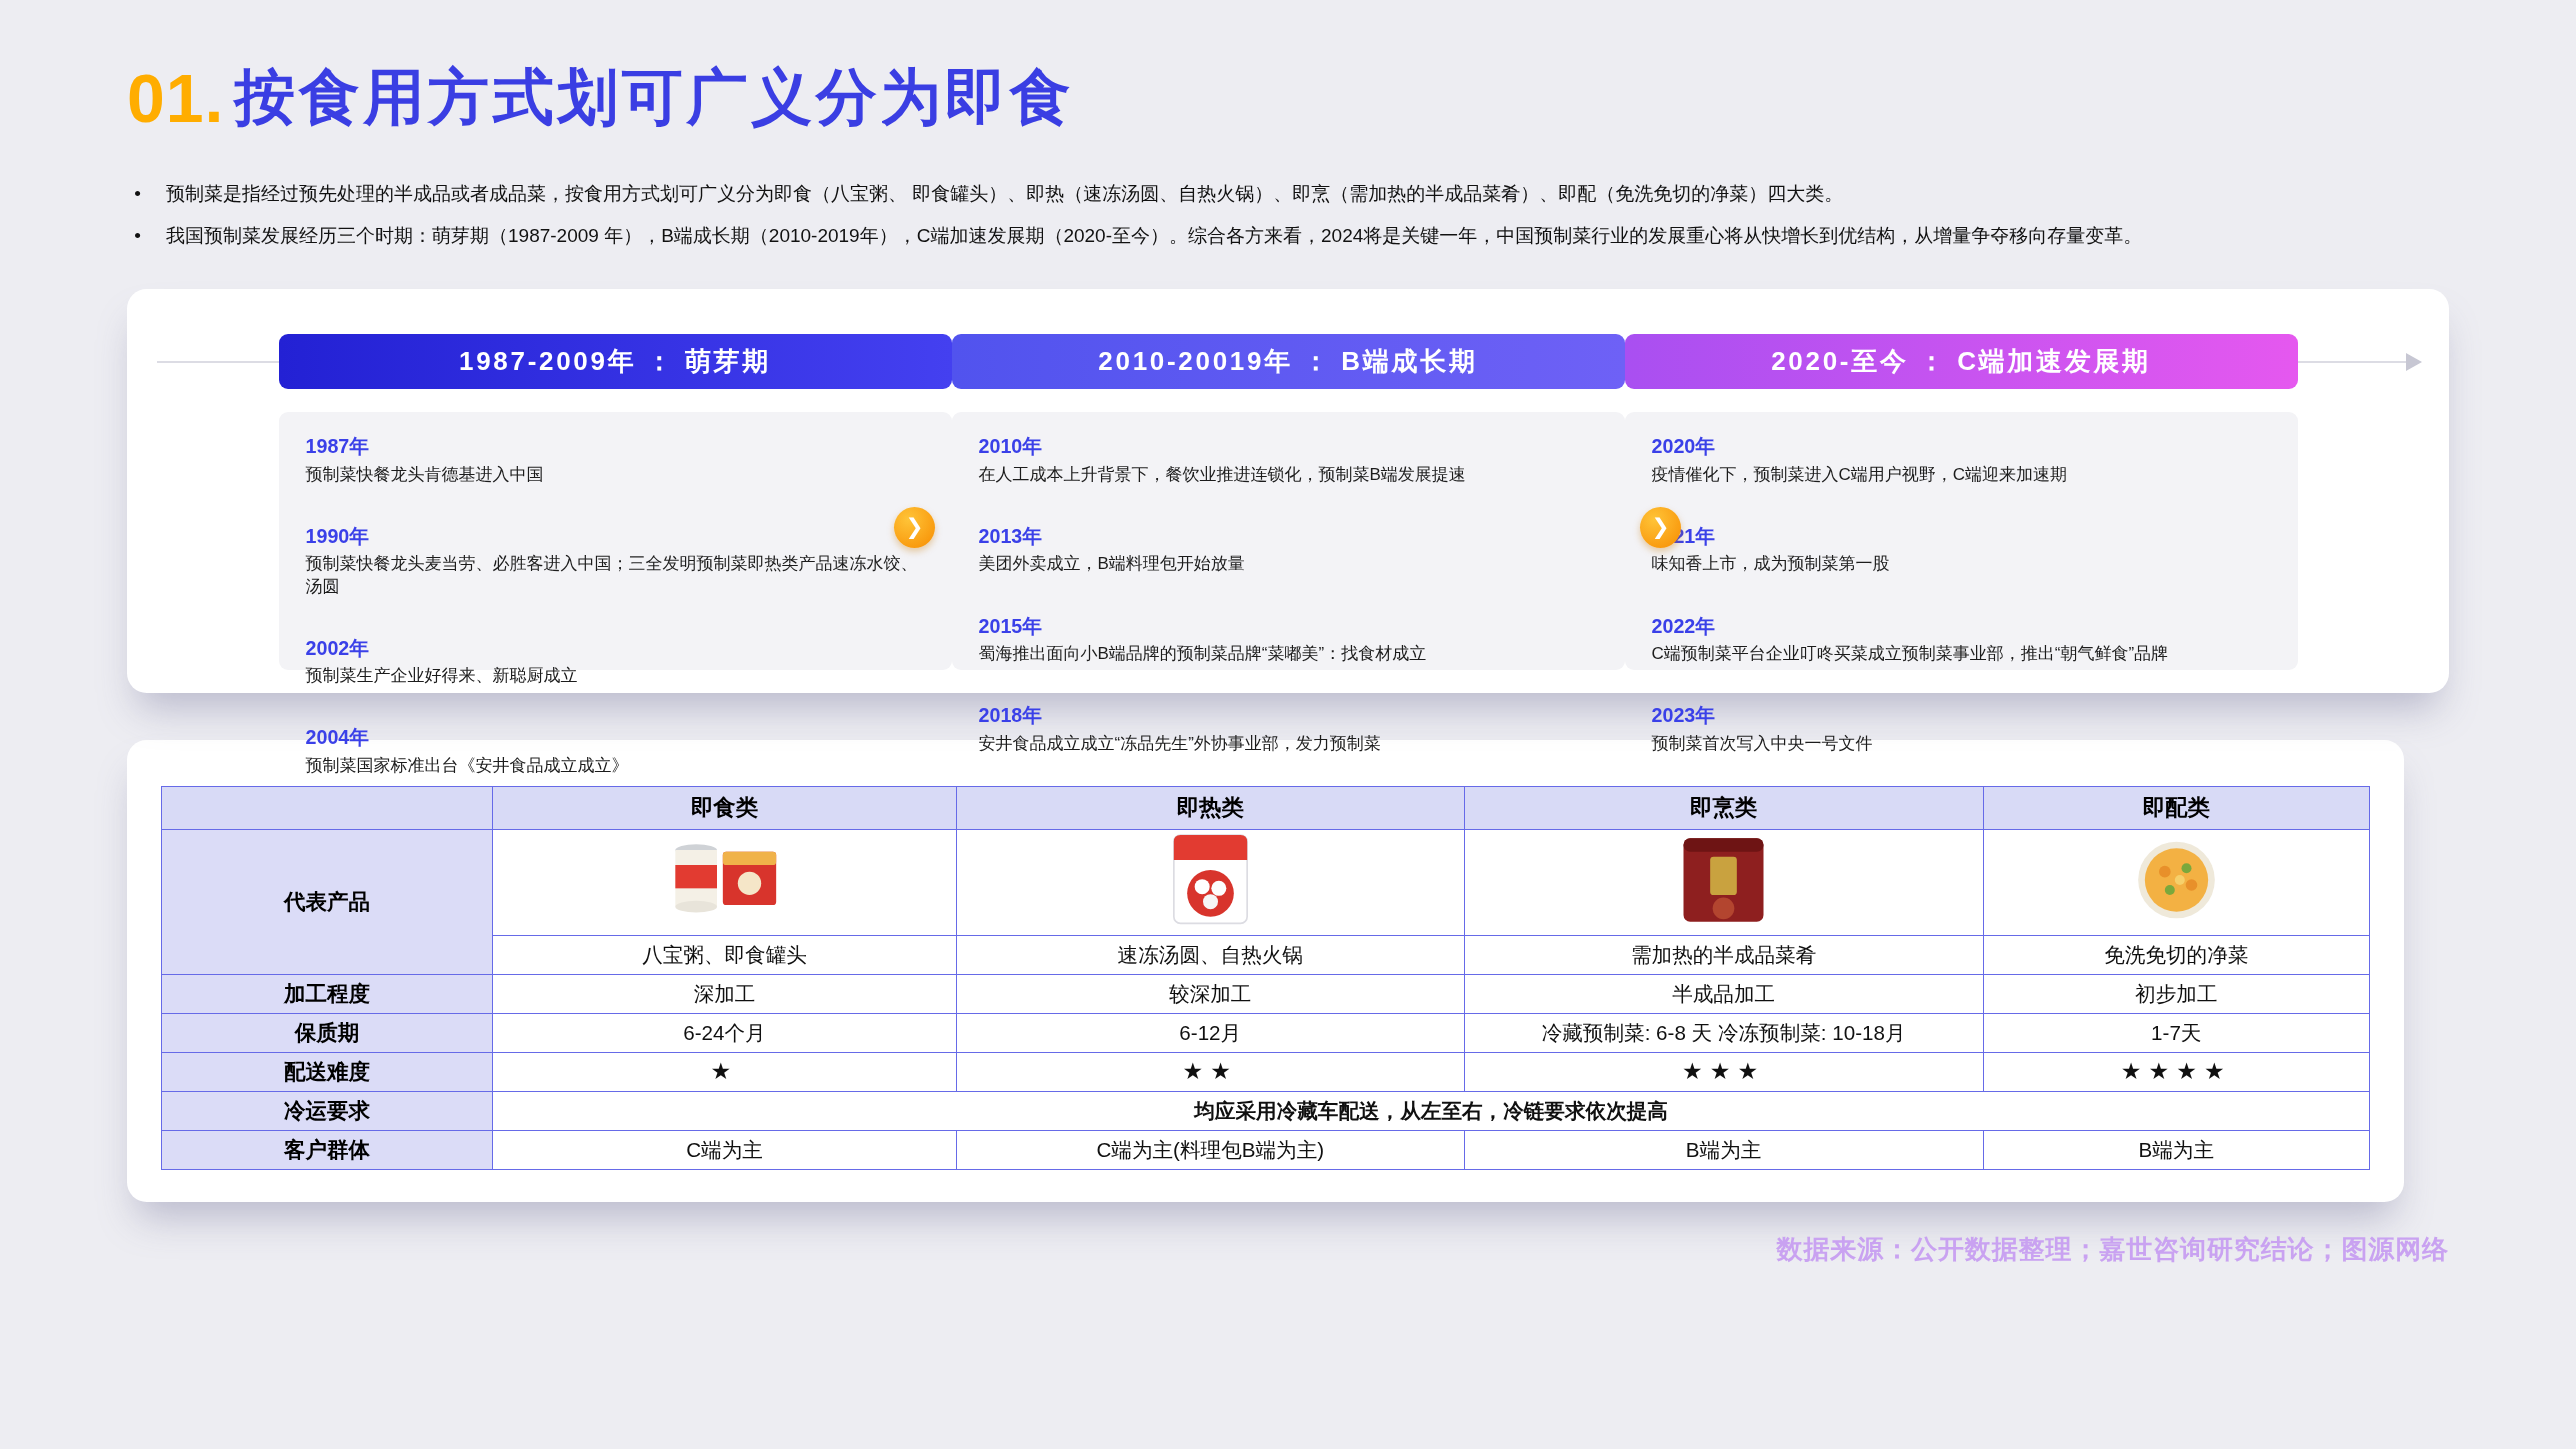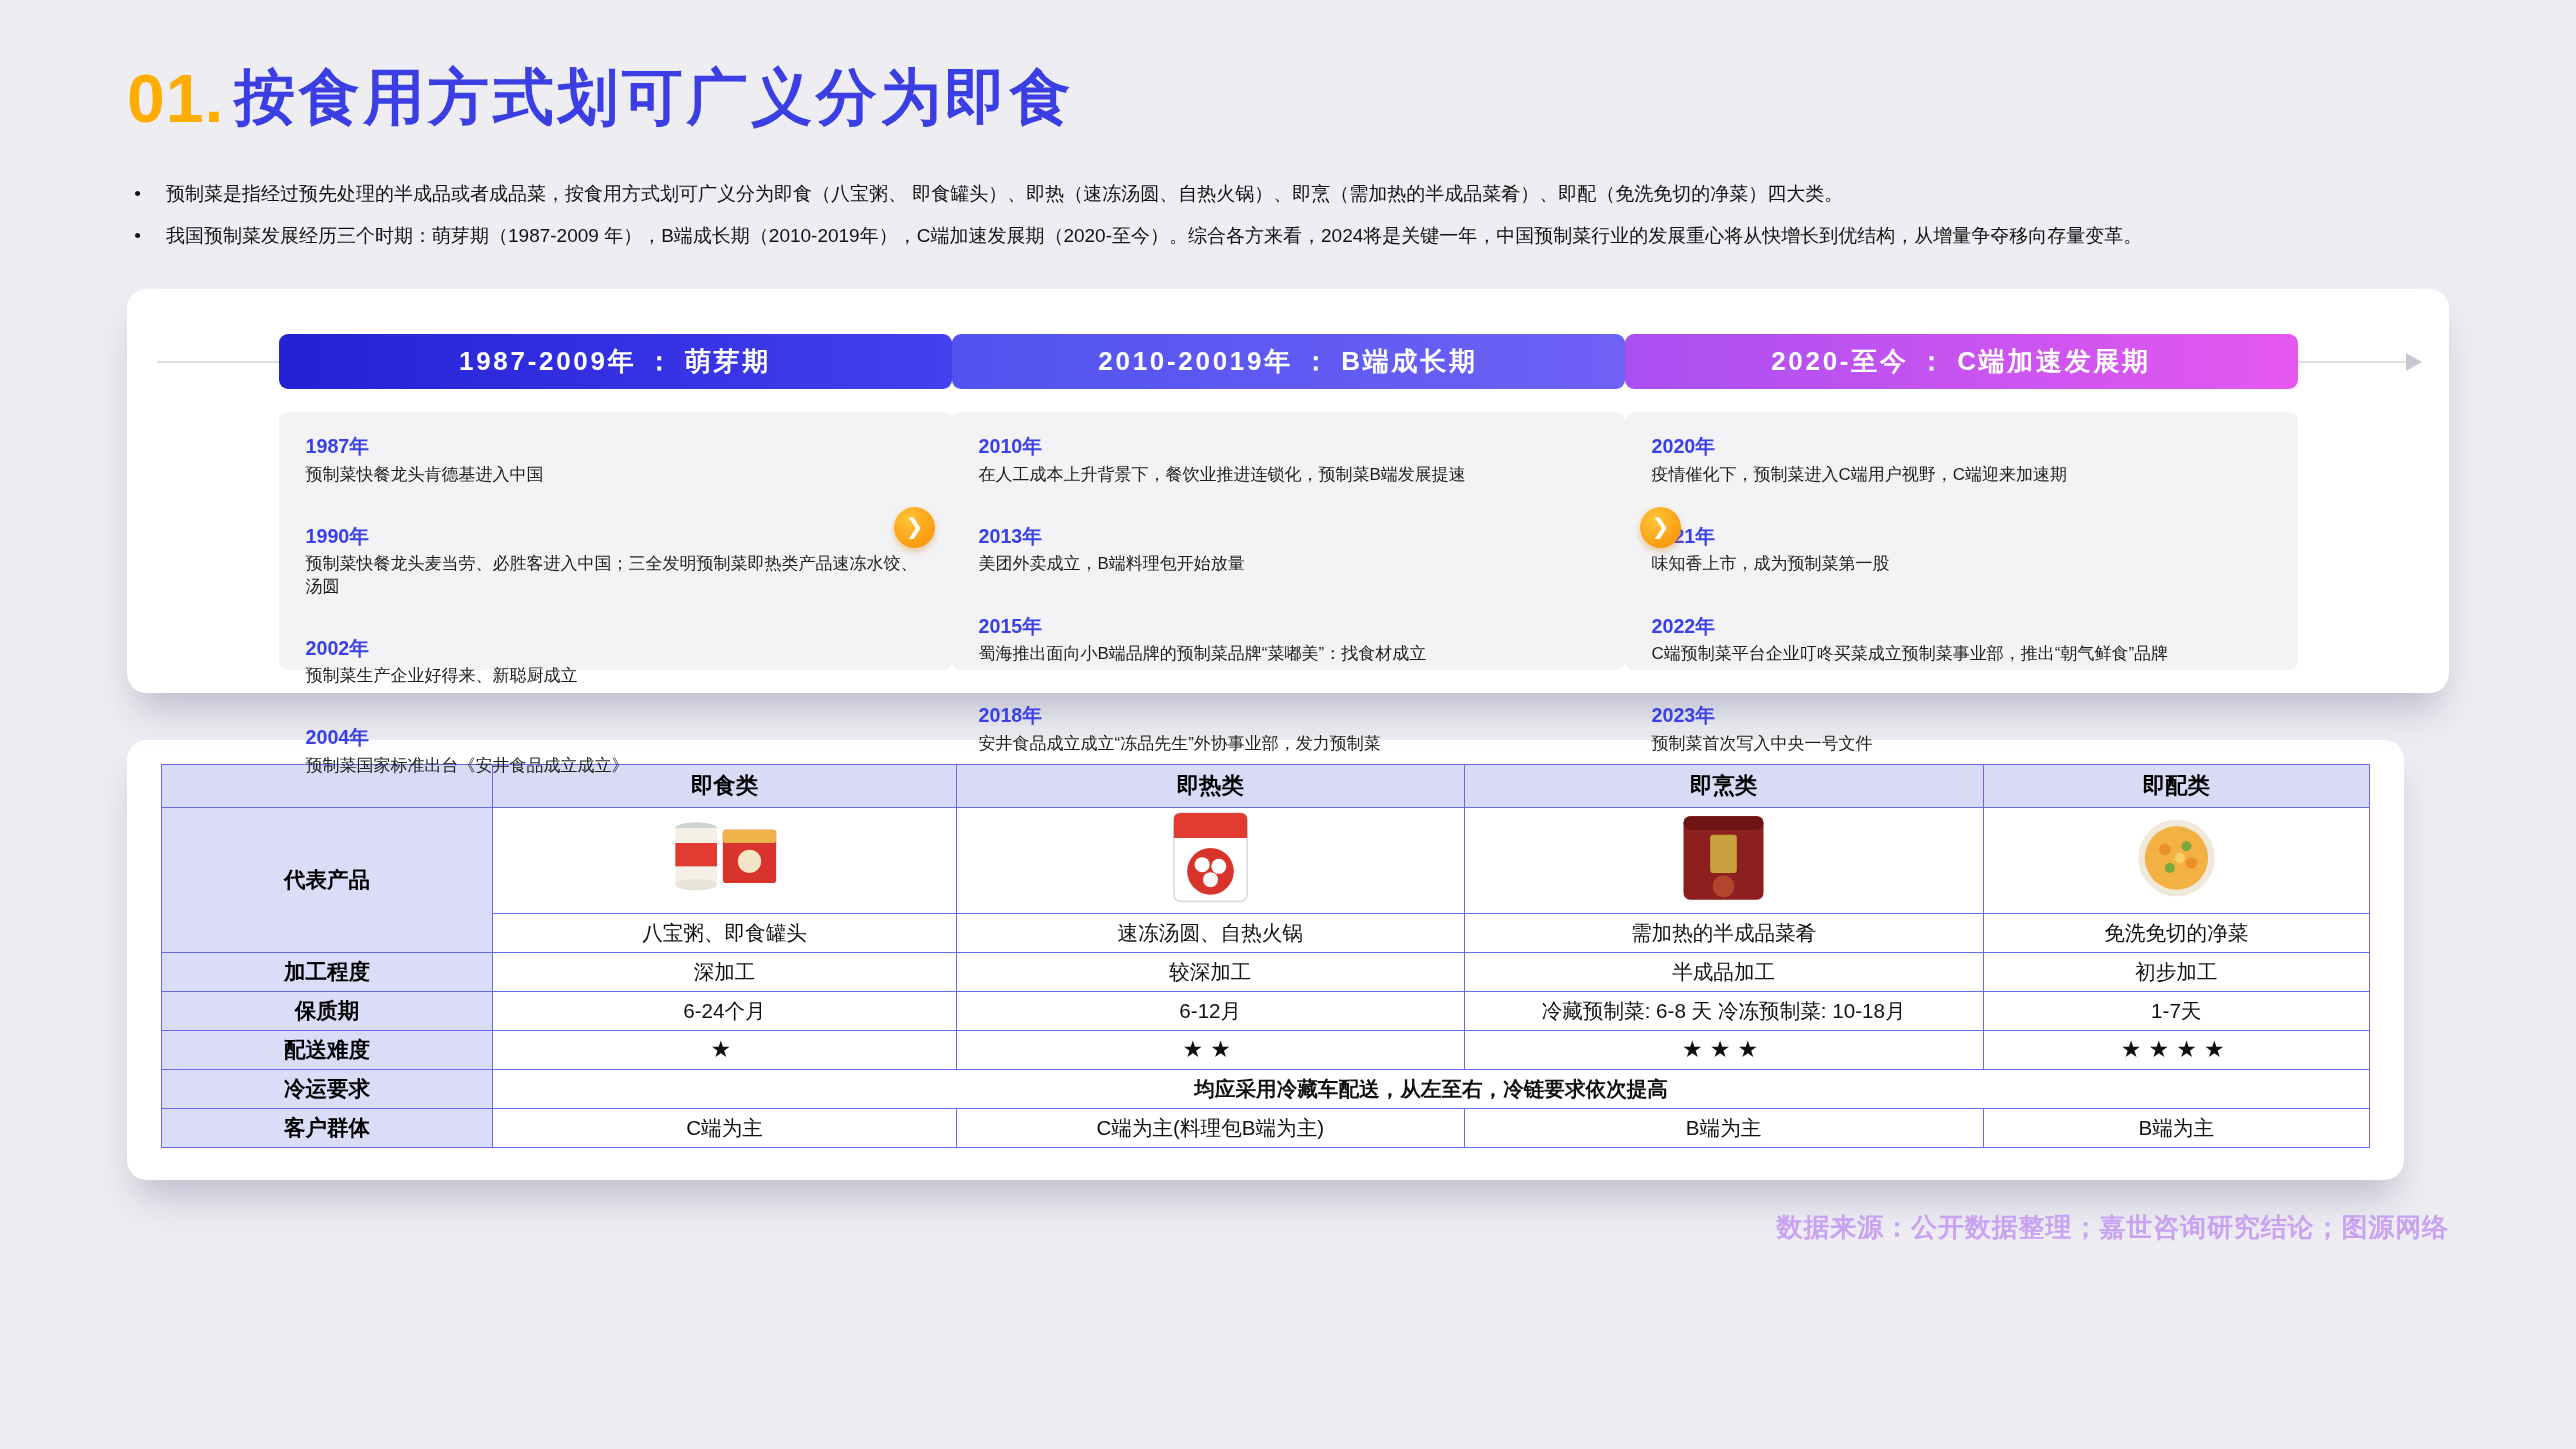--- a/index.html
+++ b/index.html
@@ -42,21 +42,21 @@
   .event-year { font-size:19.7px; font-weight:700; color:#3A40E8; margin-bottom:3.6px; }
   .event-desc { font-size:17px; color:#1c1c1c; line-height:1.3; }
   .flow-arrow { position:absolute; width:41px; height:41px; border-radius:50%;
                 background:radial-gradient(circle at 35% 30%,#FFC438,#F78C00);
                 color:#fff; font-size:21.5px; font-weight:700; display:flex; align-items:center; justify-content:center;
                 top:218px; box-shadow:0 3.6px 7.2px rgba(200,120,0,.35); }
   .arrow-1 { left:767px; }
   .arrow-2 { left:1513px; }
 
   
-  .table-card { margin-top:47px; width:2277px; padding:24px 34px 32px 34px; }
+  .table-card { margin-top:47px; width:2277px; padding:46px 34px 32px 34px; }
   table.cat { width:100%; border-collapse:collapse; table-layout:fixed; }
   .cat th, .cat td { border:1.8px solid #666AE8; text-align:center; vertical-align:middle; }
   .cat .c0 { width:15%; } .cat .c1 { width:21%; } .cat .c2 { width:23%; } .cat .c3 { width:23.5%; } .cat .c4 { width:17.5%; }
   .head-row th { background:#D8DAF6; height:43px; font-size:22.4px; font-weight:700; color:#000; }
   .rowlabel { background:#DBDCF7; font-weight:700; font-size:21.5px; color:#000; }
   .cat td { background:#fff; font-size:20.6px; height:39px; color:#101010; }
   .product-cell { height:118px; }
   .stars-row td { font-size:23px; letter-spacing:7.2px; }
   .cold-row td { font-weight:600; }
 

